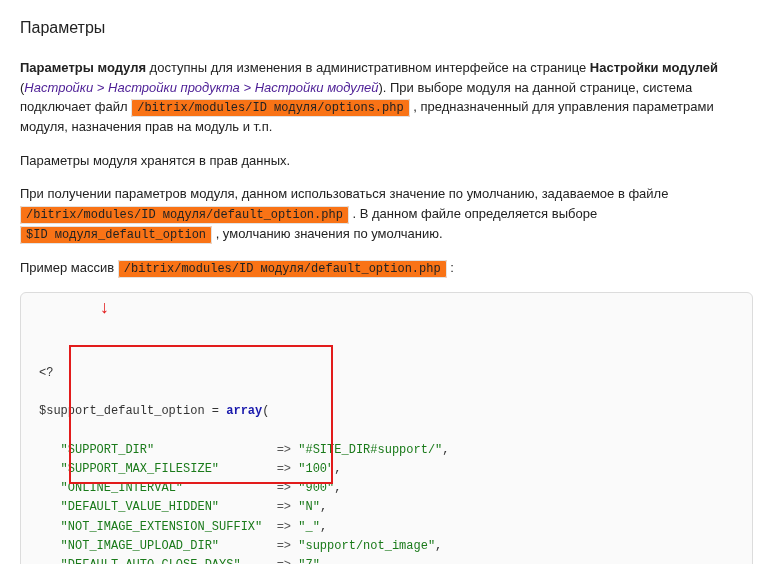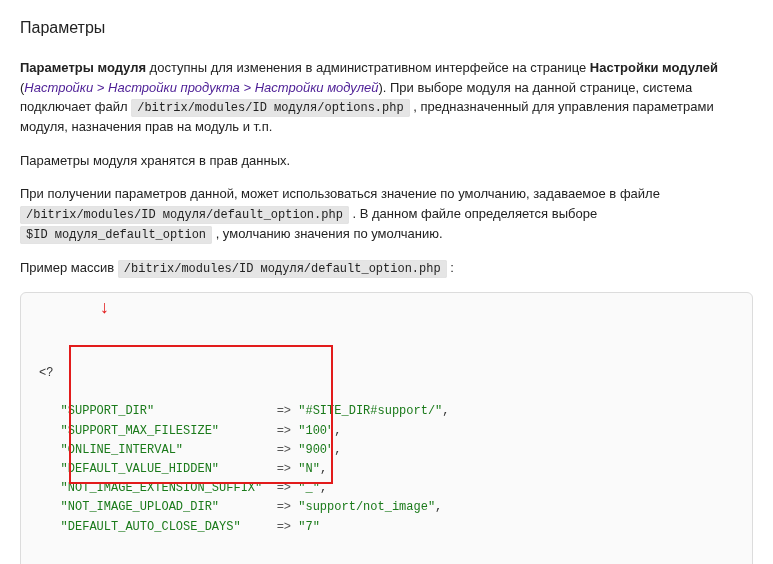--- a/index.html
+++ b/index.html
@@ -21,21 +21,21 @@
     margin: 0 0 14px 0;
   }
   a.nav {
     color: #4c1d95;
     text-decoration: none;
     font-style: italic;
   }
   code.inline {
     font-family: "Courier New", monospace;
     font-size: 12px;
-    background: #e5e5e5;
+    background: #f97316;
     border: 1px solid #e3e3e3;
     padding: 1px 5px;
     border-radius: 2px;
     white-space: nowrap;
   }
   .codeblock {
     position: relative;
     background: #fafafa;
     border: 1px solid #dcdcdc;
     border-radius: 6px;
@@ -70,27 +70,28 @@
 
 <h2>Параметры</h2>
 
 <p>
   <b>Параметры модуля</b><span> доступны для изменения в административном интерфейсе на странице </span><b>Настройки модулей</b><span> (</span><a href="#" class="nav">Настройки &gt; Настройки продукта &gt; Настройки модулей</a><span>). При выборе модуля на данной странице, система подключает файл </span><code class="inline">/bitrix/modules/ID модуля/options.php</code><span> , предназначенный для управления параметрами модуля, назначения прав на модуль и т.п.</span>
 </p>
 
 <p>Параметры модуля хранятся в прав данных.</p>
 
 <p>
-  <span>При получении параметров данной, может использоваться значение по умолчанию, задаваемое в файле </span><code class="inline">/bitrix/modules/ID модуля/default_option.php</code><span> . В данном файле определяется выборе </span><code class="inline">$ID модуля_default_option</code><span> , умолчанию значения по умолчанию.</span>
+  <span>При получении параметров модуля, данном использоваться значение по умолчанию, задаваемое в файле </span><code class="inline">/bitrix/modules/ID модуля/default_option.php</code><span> . В данном файле определяется выборе </span><code class="inline">$ID модуля_default_option</code><span> , умолчанию значения по умолчанию.</span>
 </p>
 
 <p>
   <span>Пример массив </span><code class="inline">/bitrix/modules/ID модуля/default_option.php</code><span> :</span>
 </p>
 
 <div class="codeblock">
   <span class="arrow" style="left:78px; top:6px;">↓</span>
   <div class="redbox" style="left:48px; top:52px; width:260px; height:135px;"></div>
 <span class="codeline"><span class="tok-plain">&lt;?</span></span>
+<span class="codeline"><span class="tok-plain">$support_default_option = </span><span class="tok-kw">array</span><span class="tok-plain">(</span></span>
 <span class="codeline">   <span class="tok-str">"SUPPORT_DIR"                 </span><span class="tok-op">=&gt;</span> <span class="tok-str">"#SITE_DIR#support/"</span><span class="tok-plain">,</span></span><span class="codeline">   <span class="tok-str">"SUPPORT_MAX_FILESIZE"        </span><span class="tok-op">=&gt;</span> <span class="tok-str">"100"</span><span class="tok-plain">,</span></span><span class="codeline">   <span class="tok-str">"ONLINE_INTERVAL"             </span><span class="tok-op">=&gt;</span> <span class="tok-str">"900"</span><span class="tok-plain">,</span></span><span class="codeline">   <span class="tok-str">"DEFAULT_VALUE_HIDDEN"        </span><span class="tok-op">=&gt;</span> <span class="tok-str">"N"</span><span class="tok-plain">,</span></span><span class="codeline">   <span class="tok-str">"NOT_IMAGE_EXTENSION_SUFFIX"  </span><span class="tok-op">=&gt;</span> <span class="tok-str">"_"</span><span class="tok-plain">,</span></span><span class="codeline">   <span class="tok-str">"NOT_IMAGE_UPLOAD_DIR"        </span><span class="tok-op">=&gt;</span> <span class="tok-str">"support/not_image"</span><span class="tok-plain">,</span></span><span class="codeline">   <span class="tok-str">"DEFAULT_AUTO_CLOSE_DAYS"     </span><span class="tok-op">=&gt;</span> <span class="tok-str">"7"</span><span class="tok-plain"></span></span>
 
 
 </div>
 
 </body></html>

